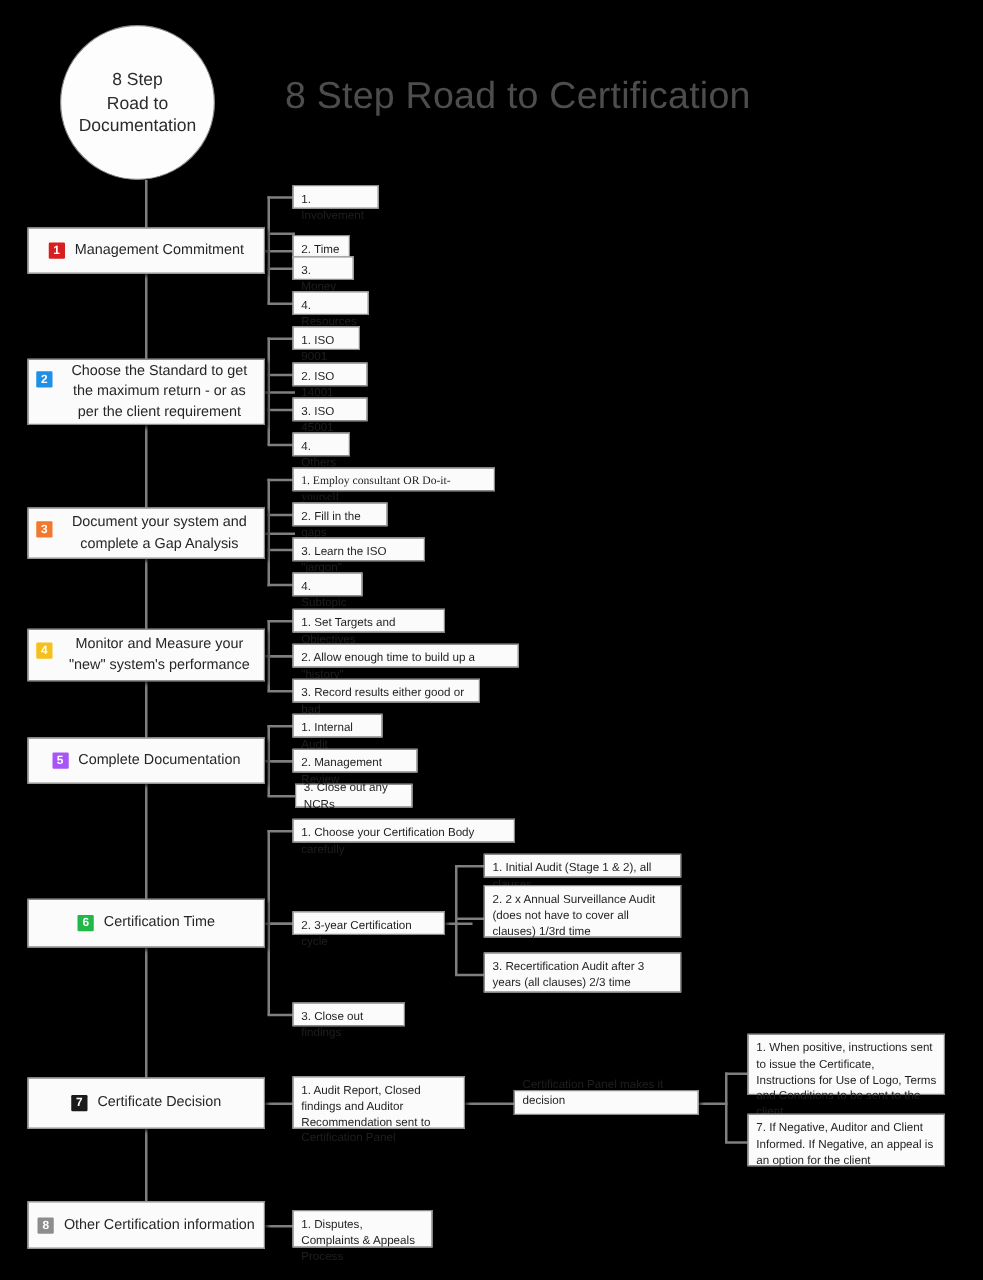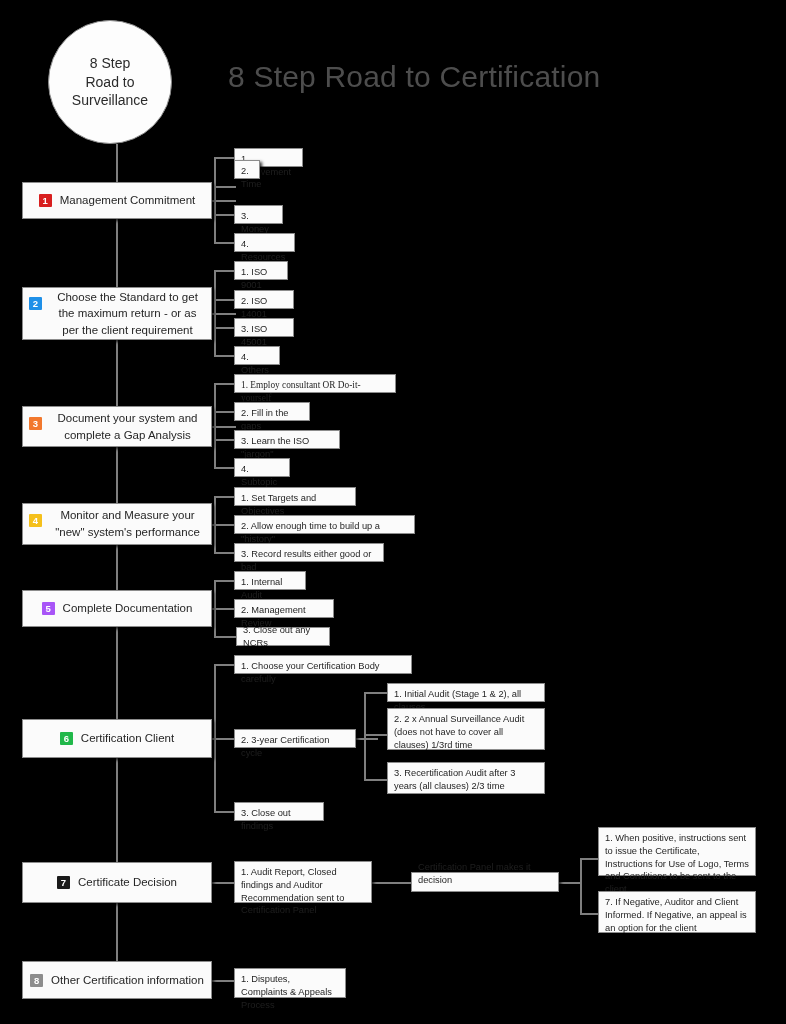--- a/index.html
+++ b/index.html
@@ -98,21 +98,21 @@
 <body>
 
 <div id="canvas">
 
   <div class="title">8 Step Road to Certification</div>
 
   <div class="root-circle">
     <div>
       <div>8 Step</div>
       <div>Road to</div>
-      <div>Surveillance</div>
+      <div>Documentation</div>
     </div>
   </div>
 
   <div class="ln v spine" style="top:144px;height:38px;"></div>
   <div class="ln v spine" style="top:219px;height:68px;"></div>
   <div class="ln v spine" style="top:340px;height:66px;"></div>
   <div class="ln v spine" style="top:447px;height:56px;"></div>
   <div class="ln v spine" style="top:545px;height:45px;"></div>
   <div class="ln v spine" style="top:627px;height:92px;"></div>
   <div class="ln v spine" style="top:758px;height:104px;"></div>
@@ -126,21 +126,21 @@
   <div class="ln h" style="left:212px;top:200px;width:24px;"></div>
   <div class="ln v" style="left:214px;top:157px;height:86px;"></div>
   <div class="ln h" style="left:214px;top:157px;width:22px;"></div>
   <div class="ln h" style="left:214px;top:186px;width:22px;"></div>
   <div class="ln h" style="left:214px;top:214px;width:22px;"></div>
   <div class="ln h" style="left:214px;top:242px;width:22px;"></div>
 
   <div class="node sub" style="left:234px;top:148px;width:69px;height:19px;justify-content:flex-end;">
     <span>1. Involvement</span>
   </div>
-  <div class="node sub" style="left:234px;top:160px;width:26px;height:19px;">
+  <div class="node sub" style="left:234px;top:188px;width:46px;height:19px;">
     <span>2. Time</span>
   </div>
   <div class="node sub" style="left:234px;top:205px;width:49px;height:19px;">
     <span>3. Money</span>
   </div>
   <div class="node sub" style="left:234px;top:233px;width:61px;height:19px;">
     <span>4. Resources</span>
   </div>
 
   <div class="node step" style="top:287px;height:53px;">
@@ -222,21 +222,21 @@
   </div>
   <div class="node sub" style="left:234px;top:599px;width:100px;height:19px;">
     <span>2. Management Review</span>
   </div>
   <div class="node sub" style="left:236px;top:627px;width:94px;height:19px;align-items:center;">
     <span>3. Close out any NCRs</span>
   </div>
 
   <div class="node step" style="top:719px;height:39px;">
     <span class="badge" style="background:#21b84a">6</span>
-    <span class="step-text">Certification Client</span>
+    <span class="step-text">Certification Time</span>
   </div>
   <div class="ln h" style="left:212px;top:738px;width:24px;"></div>
   <div class="ln v" style="left:214px;top:664px;height:148px;"></div>
   <div class="ln h" style="left:214px;top:664px;width:22px;"></div>
   <div class="ln h" style="left:214px;top:738px;width:22px;"></div>
   <div class="ln h" style="left:214px;top:811px;width:22px;"></div>
   <div class="node sub" style="left:234px;top:655px;width:178px;height:19px;">
     <span>1. Choose your Certification Body carefully</span>
   </div>
   <div class="node sub" style="left:234px;top:729px;width:122px;height:19px;">

